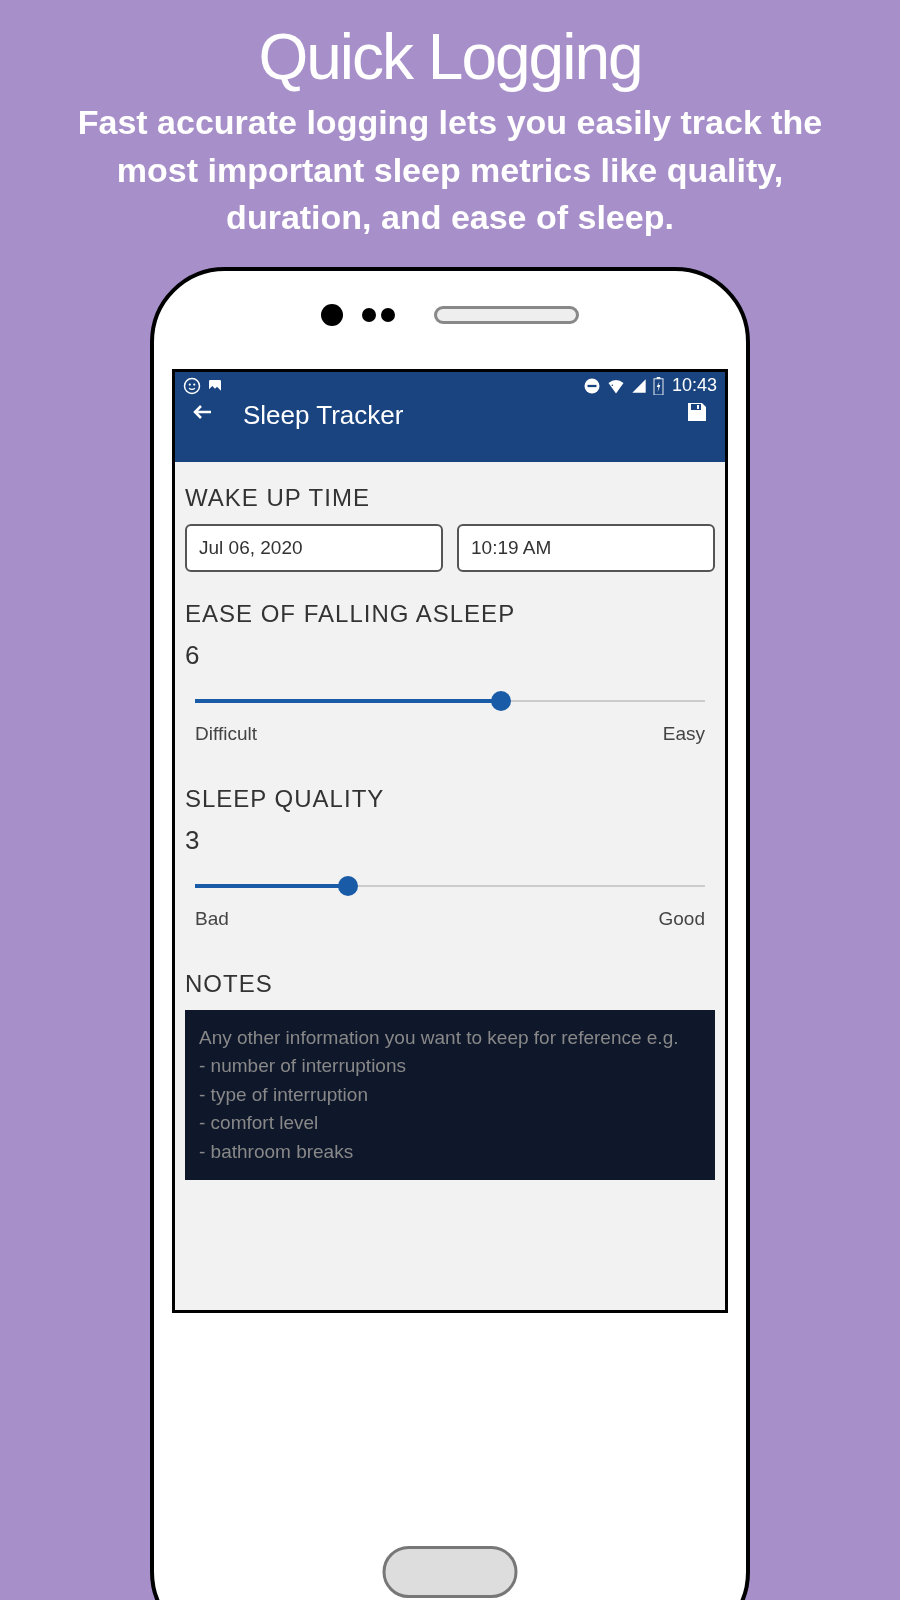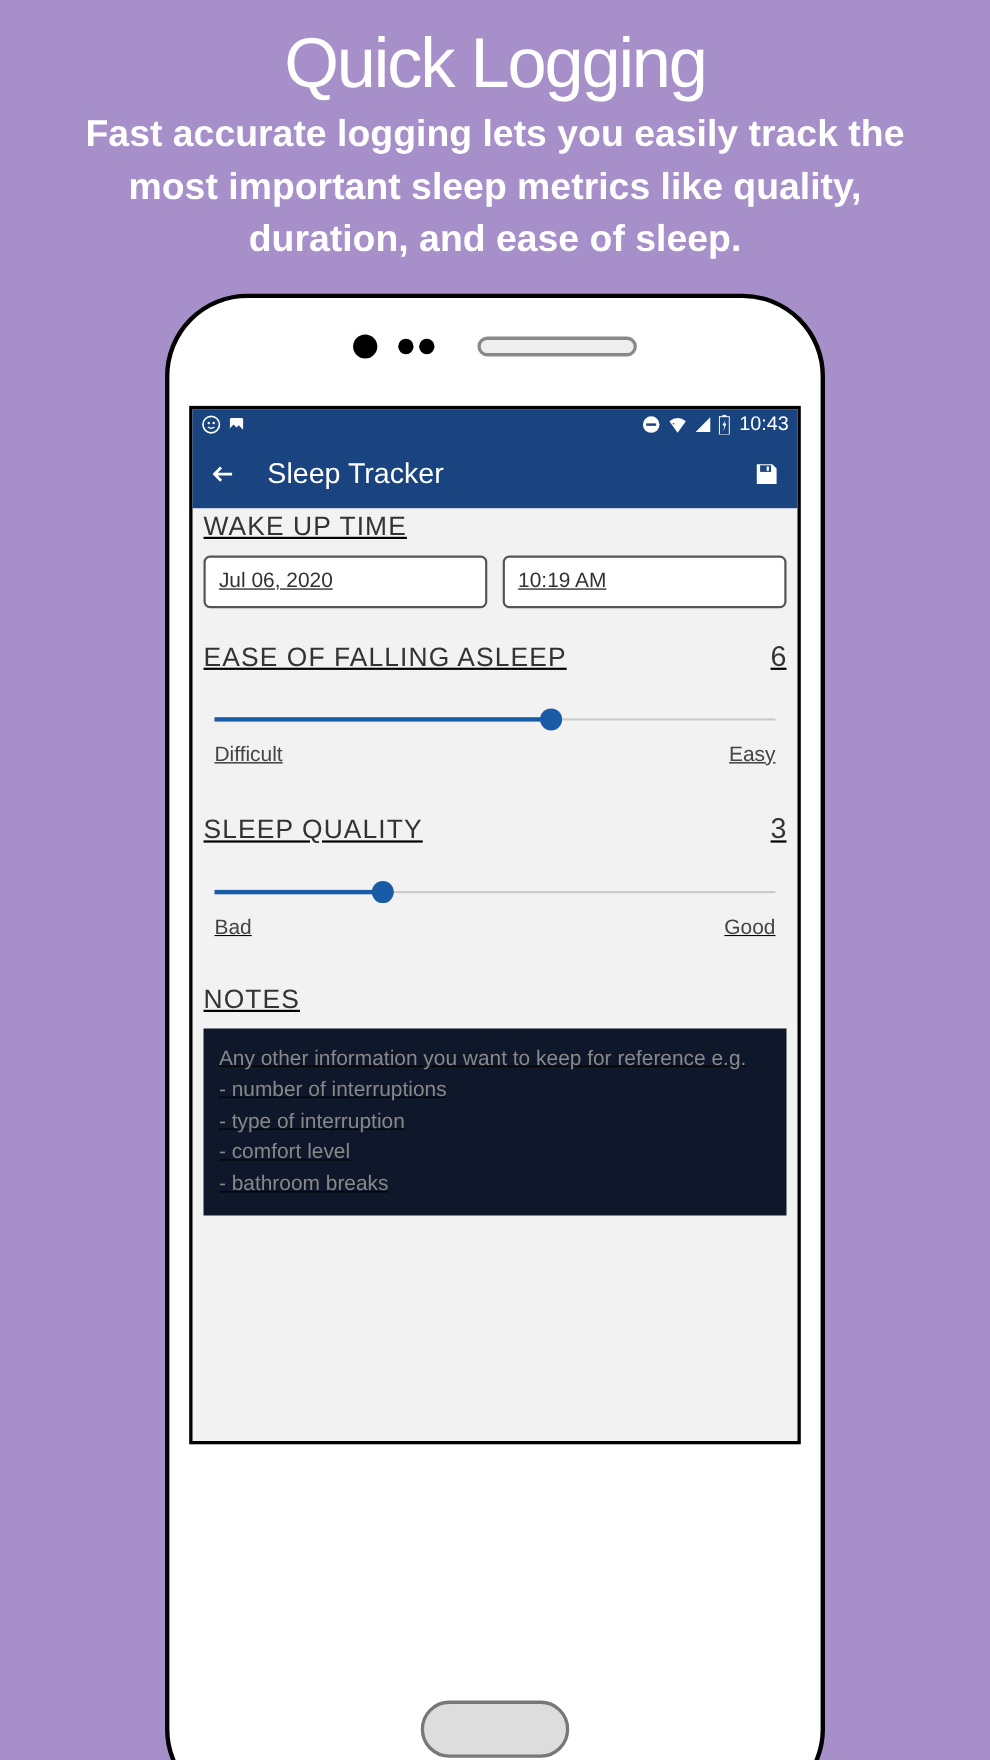--- a/index.html
+++ b/index.html
@@ -79,37 +79,36 @@
       padding: 0 8px;
       font-size: 17px;
     }
     .status-left { display: flex; align-items: center; gap: 6px; }
     .status-right { margin-left: auto; display: flex; align-items: center; gap: 6px; }
     .app-bar {
       background: #1a4480;
       color: white;
       height: 62px;
       display: flex;
-      align-items: center;
+      align-items: flex-start;
       padding: 0 16px;
     }
     .app-title {
       font-size: 26px;
       font-weight: 500;
       margin-left: 28px;
     }
     .save-btn {
       margin-left: auto;
       width: 24px; height: 24px;
     }
     .content {
       flex: 1;
-      padding: 3px 10px;
+      padding: 22px 10px;
       overflow: hidden;
-      text-decoration: underline;
     }
     .section-label {
       font-family: 'Arial Narrow', Arial, sans-serif;
       font-stretch: condensed;
       font-size: 24px;
       font-weight: 500;
       letter-spacing: 1px;
       color: #333;
       margin-bottom: 12px;
     }
@@ -124,22 +123,23 @@
       background: white;
       padding: 11px 12px;
       font-size: 19px;
       color: #333;
     }
     .date-field { flex: 1; }
     .time-field { flex: 1; }
     .slider-section { margin-bottom: 40px; }
     .slider-header {
       display: flex;
-      justify-content: space-between;
+      justify-content: flex-end;
       align-items: baseline;
+      flex-direction: column;
     }
     .slider-value {
       font-family: 'Arial Narrow', Arial, sans-serif;
       font-stretch: condensed;
       font-size: 26px;
       color: #333;
     }
     .slider-track {
       position: relative;
       margin: 20px 10px 12px;

